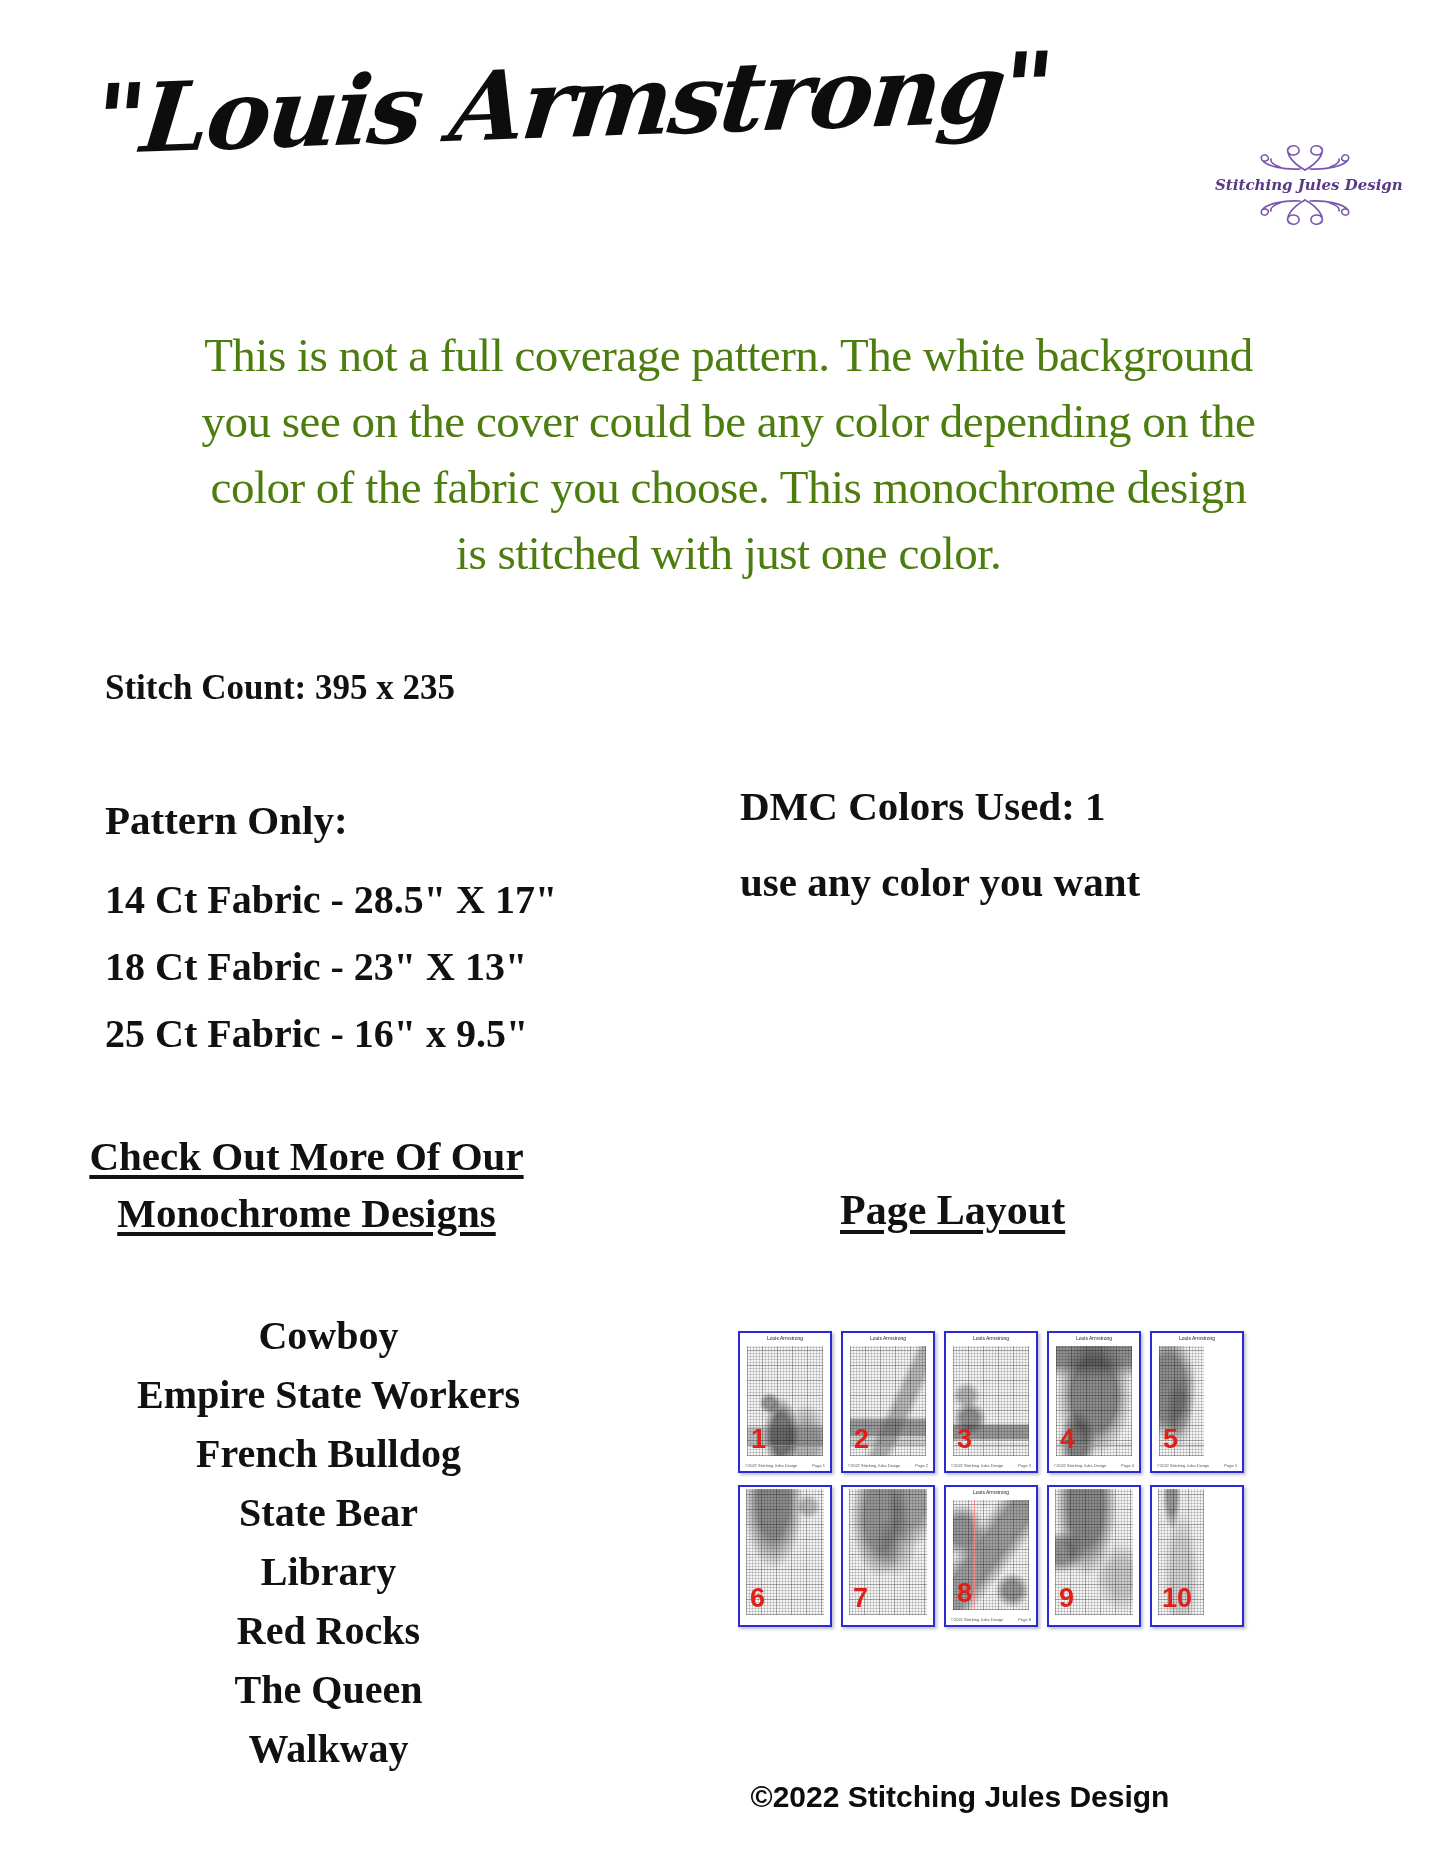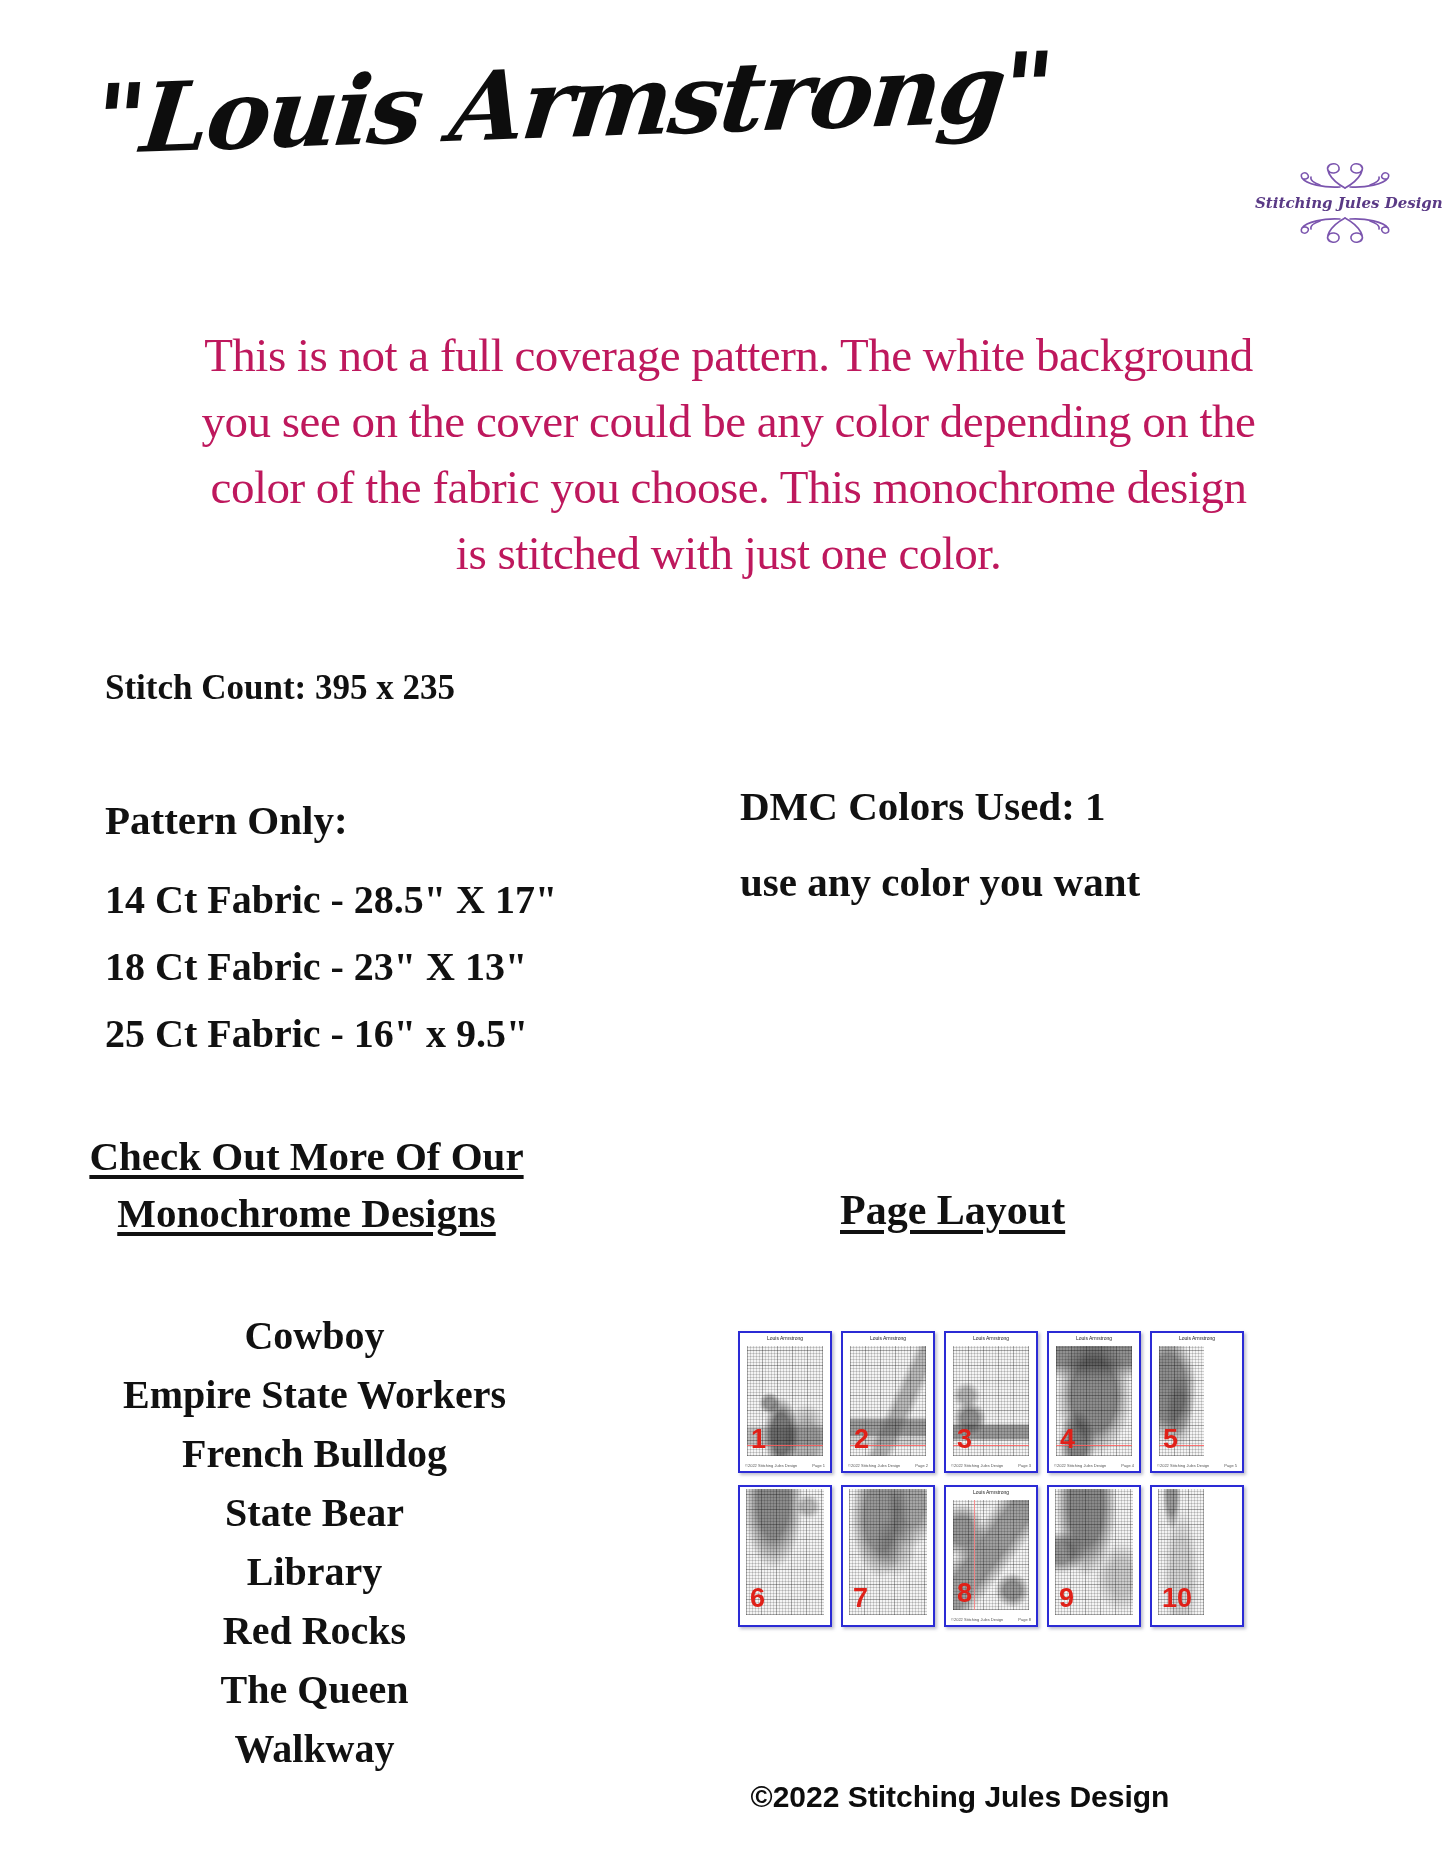--- a/index.html
+++ b/index.html
@@ -13,35 +13,35 @@
   .title {
     position:absolute; top:48px; left:0; width:1075px;
     text-align:center; padding-left:70px;
     font-family:"DejaVu Serif", serif; font-style:italic;
     font-size:96px; font-weight:bold; color:#0d0d0d;
     transform:skewX(-8deg) rotate(-2deg); letter-spacing:-3px;
     white-space:nowrap;
   }
 
   .logo {
-    position:absolute; top:160px; left:1215px; width:180px;
-    text-align:center; color:#5f3f8e;margin-left:40px;
+    position:absolute; top:142px; left:1215px; width:180px;
+    text-align:center; color:#5f3f8e;
   }
   .logo .swirl { display:block; margin:0 auto; }
   .logo .brand {
     font-family:"DejaVu Serif", serif; font-weight:bold; font-style:italic;
     font-size:15px; color:#5a3a86; white-space:nowrap; line-height:1.2;
   }
 
   
   .intro {
     position:absolute; top:322px; left:0; right:0; text-align:center;
   }
   .intro div {
-    font-size:47px; line-height:66px; color:#be185d;
+    font-size:47px; line-height:66px; color:#4d7c0f;
     letter-spacing:-0.5px; white-space:nowrap;padding-left:12px;
   }
 
   
   .stitch-count {
     position:absolute; left:105px; top:668px;
     font-size:35px; font-weight:bold; white-space:nowrap;
   }
   .pattern-only { position:absolute; left:105px; top:796px; }
   .pattern-only .head {
@@ -55,21 +55,21 @@
   .dmc .line {
     font-size:41px; font-weight:bold; line-height:76px; white-space:nowrap;
   }
 
   
   .more-designs { position:absolute; left:24px; top:1128px; width:565px; text-align:center; }
   .more-designs .head {
     font-size:41px; font-weight:bold; line-height:57px;
     text-decoration:underline; text-underline-offset:5px;
   }
-  .design-list { position:absolute; left:32px; top:1306px; width:565px; text-align:center; }
+  .design-list { position:absolute; left:46px; top:1306px; width:565px; text-align:center; }
   .design-list .item { font-size:40px; font-weight:bold; line-height:59px; white-space:nowrap; }
 
   
   .page-layout-head {
     position:absolute; left:840px; top:1186px; width:300px; 
     font-size:42px; font-weight:bold; text-decoration:underline;
     text-underline-offset:6px; white-space:nowrap;
   }
   .thumbs {
     position:absolute; left:738px; top:1331px;

